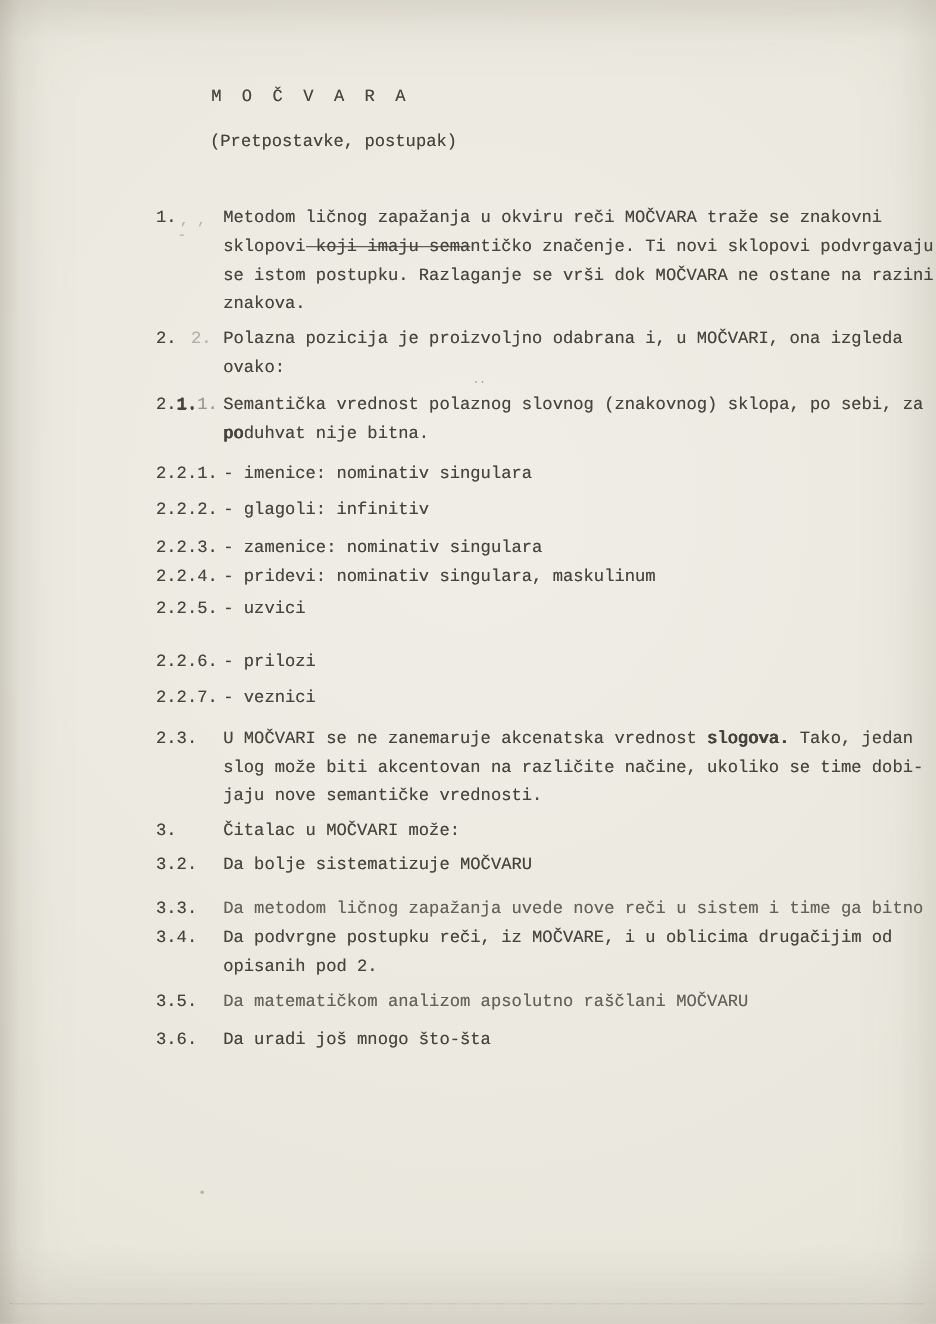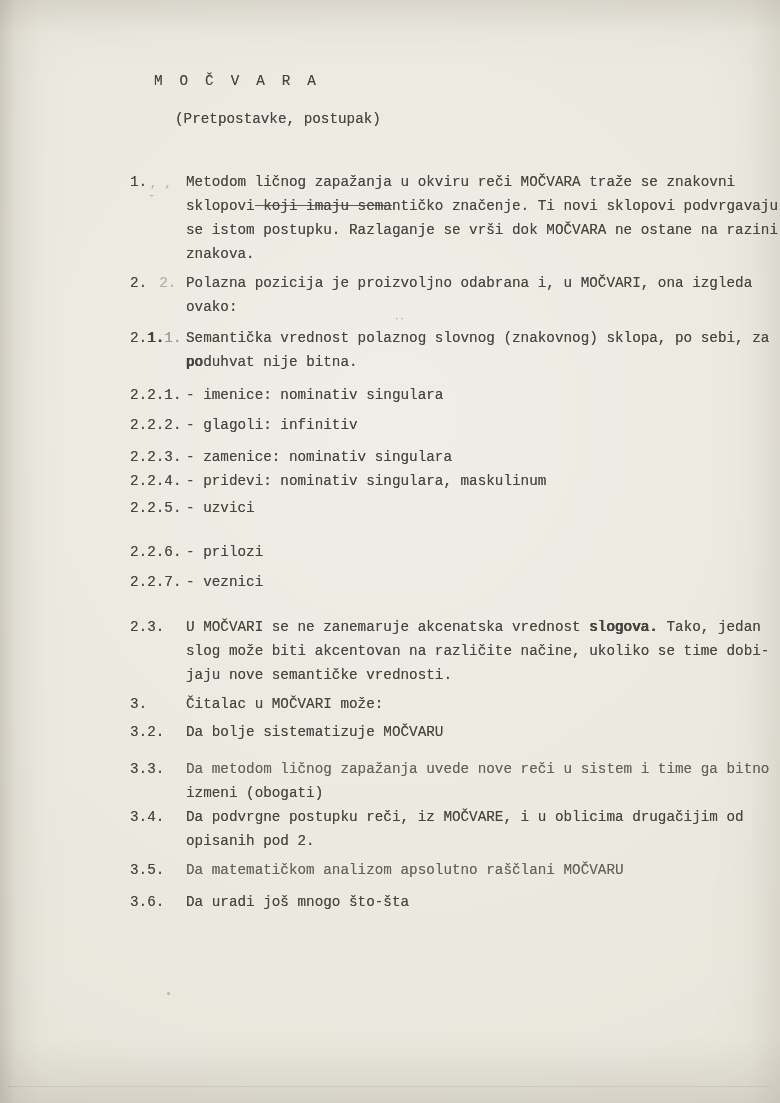--- a/index.html
+++ b/index.html
@@ -18,21 +18,21 @@
       radial-gradient(ellipse 120% 90% at 50% 38%, rgba(255,255,255,0.30), rgba(255,255,255,0) 75%),
       linear-gradient(90deg, rgba(105,98,82,0.20), rgba(105,98,82,0.05) 2%, rgba(105,98,82,0) 5%, rgba(105,98,82,0) 96%, rgba(105,98,82,0.07)),
       linear-gradient(180deg, rgba(105,98,82,0.10), rgba(105,98,82,0) 3%, rgba(105,98,82,0) 94%, rgba(105,98,82,0.10)),
       var(--paper);
     box-shadow: inset 0 0 70px rgba(120,112,95,0.14);
     color:var(--ink);
     font-size:14.3px;
     text-shadow:0 0 0.5px rgba(62,60,55,0.55);
   }
   .title{
-    position:absolute;left:154px;top:73px;
+    position:absolute;left:176px;top:73px;
     letter-spacing:4.2px;white-space:pre;
   }
   .subtitle{
     position:absolute;left:175px;top:111px;white-space:pre;
   }
   .items{
     position:absolute;left:130px;top:170px;right:0;
   }
   .row{display:flex;align-items:flex-start;position:relative;}
   .num{flex:none;width:56px;white-space:pre;line-height:24px;}
@@ -125,21 +125,21 @@
           <div class="line">- prilozi</div>
         </div>
     </div>
     <div class="row" style="margin-top:6px">
       <span class="num">2.2.7.</span>
       <div class="body">
           <div class="line">- veznici</div>
         </div>
     </div>
 
-    <div class="row" style="margin-top:21px">
+    <div class="row" style="margin-top:10px">
       <span class="num">2.3.</span>
       <div class="body">
         <div class="line"><span>U MOČVARI se ne zanemaruje akcenatska vrednost </span><span class="ov">slogova.</span><span> Tako, jedan</span></div>
         <div class="line">slog može biti akcentovan na različite načine, ukoliko se time dobi-</div>
         <div class="line">jaju nove semantičke vrednosti.</div>
       </div>
     </div>
 
     <div class="row" style="margin-top:5px">
       <span class="num">3.</span>
@@ -150,21 +150,20 @@
     <div class="row" style="margin-top:4px">
       <span class="num">3.2.</span>
       <div class="body">
           <div class="line">Da bolje sistematizuje MOČVARU</div>
         </div>
     </div>
     <div class="row" style="margin-top:13px">
       <span class="num">3.3.</span>
       <div class="body">
         <div class="line light">Da metodom ličnog zapažanja uvede nove reči u sistem i time ga bitno</div>
-        <div class="line">izmeni (obogati)</div>
       </div>
     </div>
     <div class="row" style="margin-top:0px">
       <span class="num">3.4.</span>
       <div class="body">
         <div class="line">Da podvrgne postupku reči, iz MOČVARE, i u oblicima drugačijim od</div>
         <div class="line">opisanih pod 2.</div>
       </div>
     </div>
     <div class="row" style="margin-top:5px">

